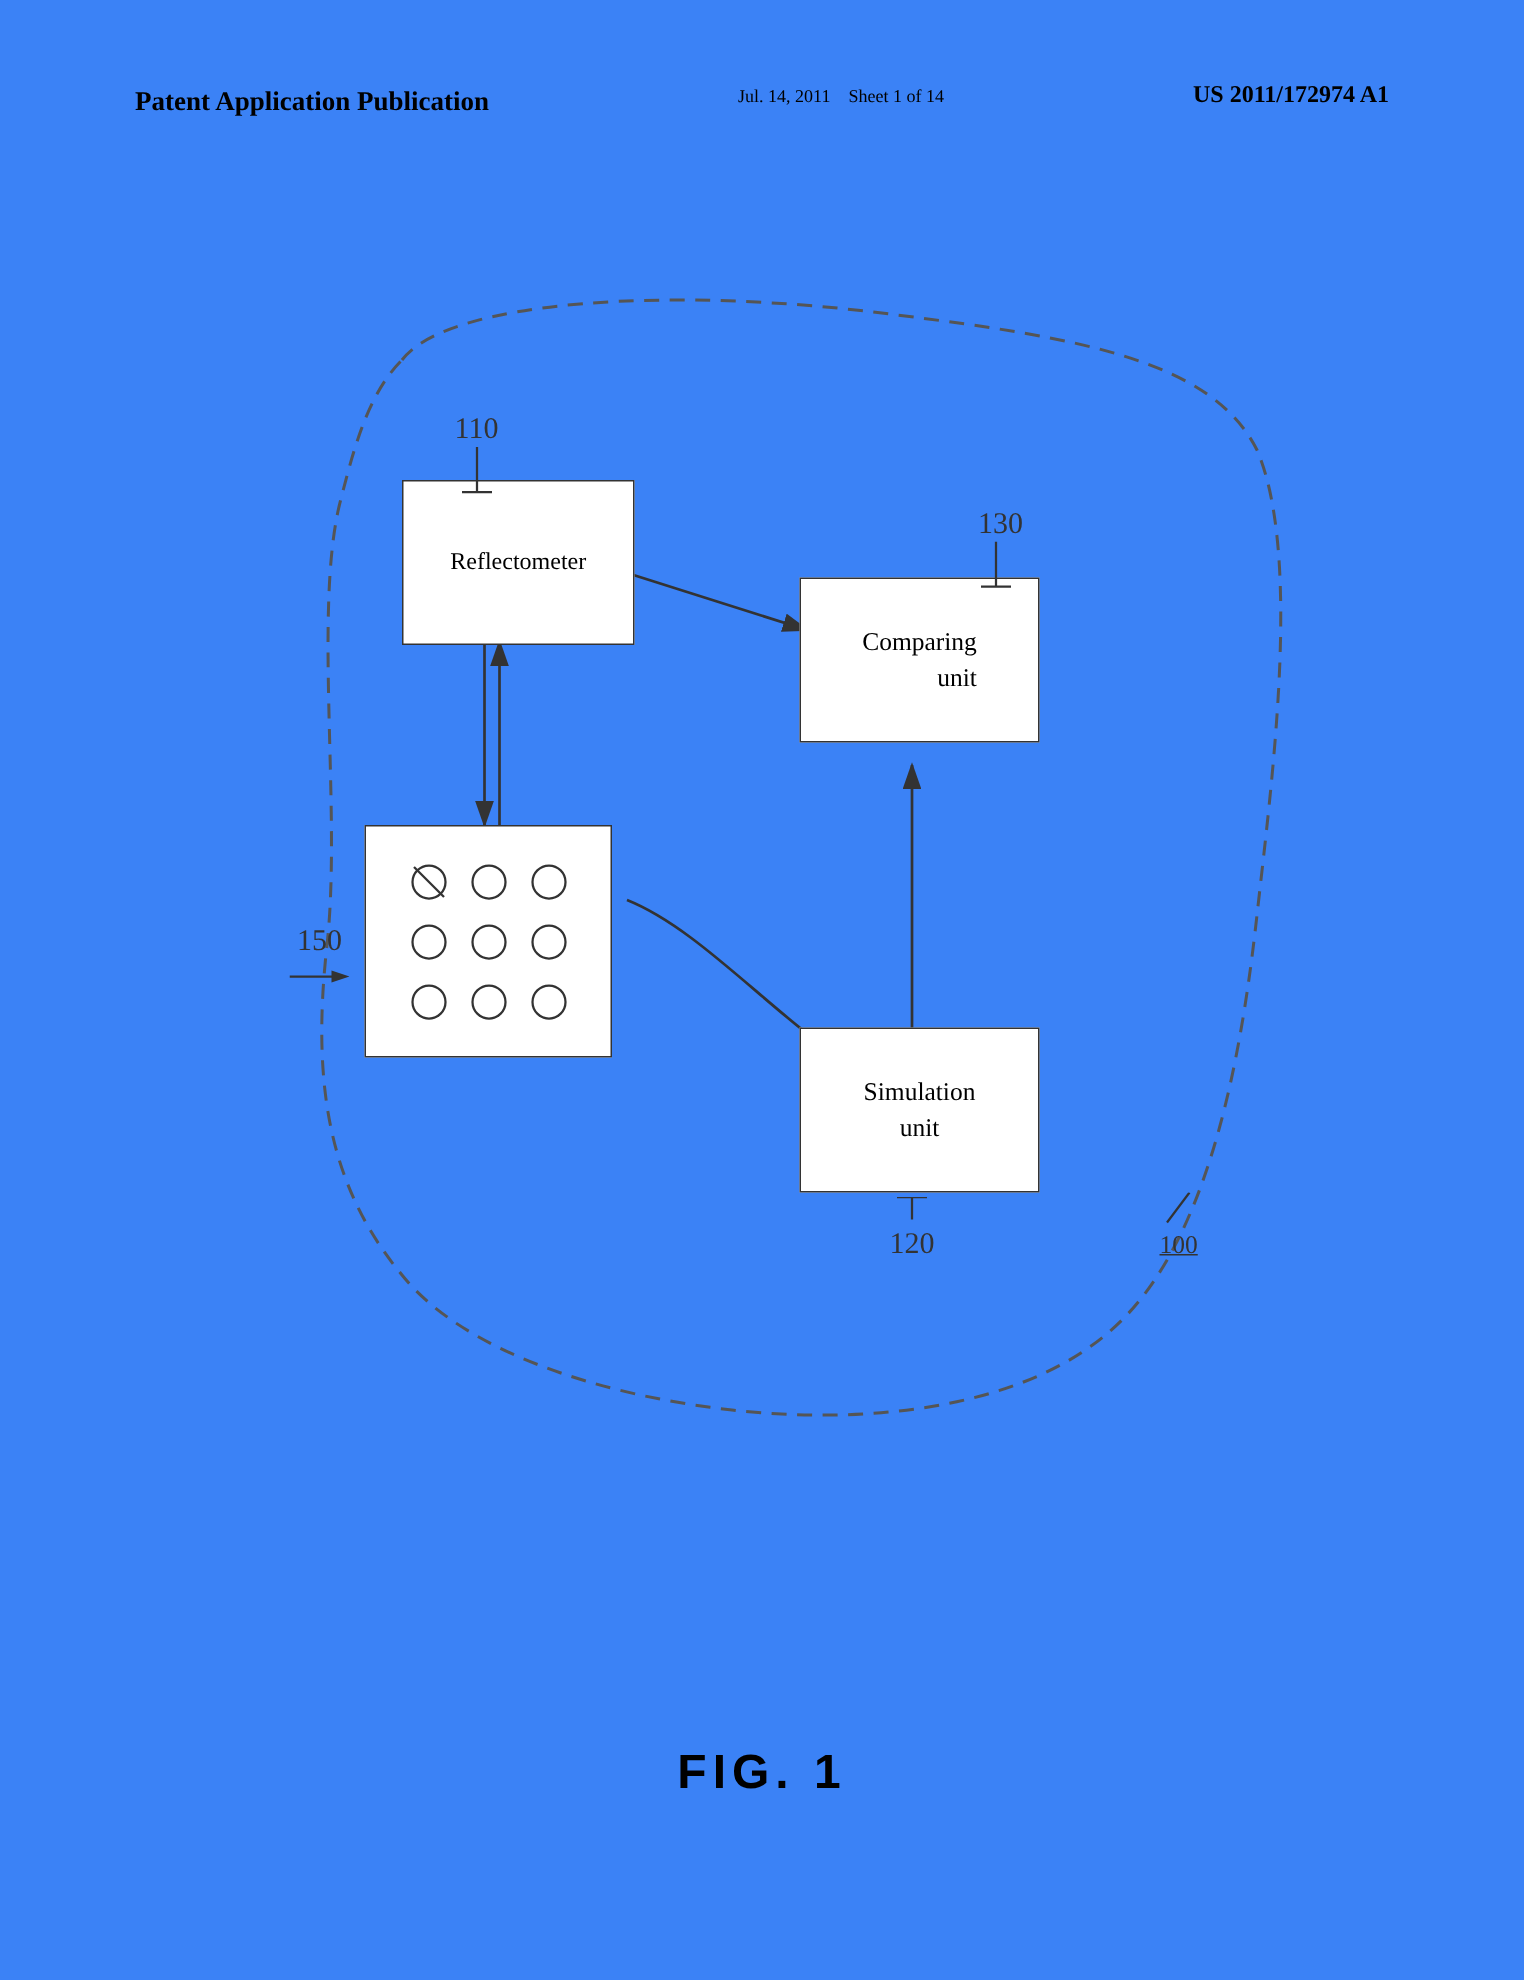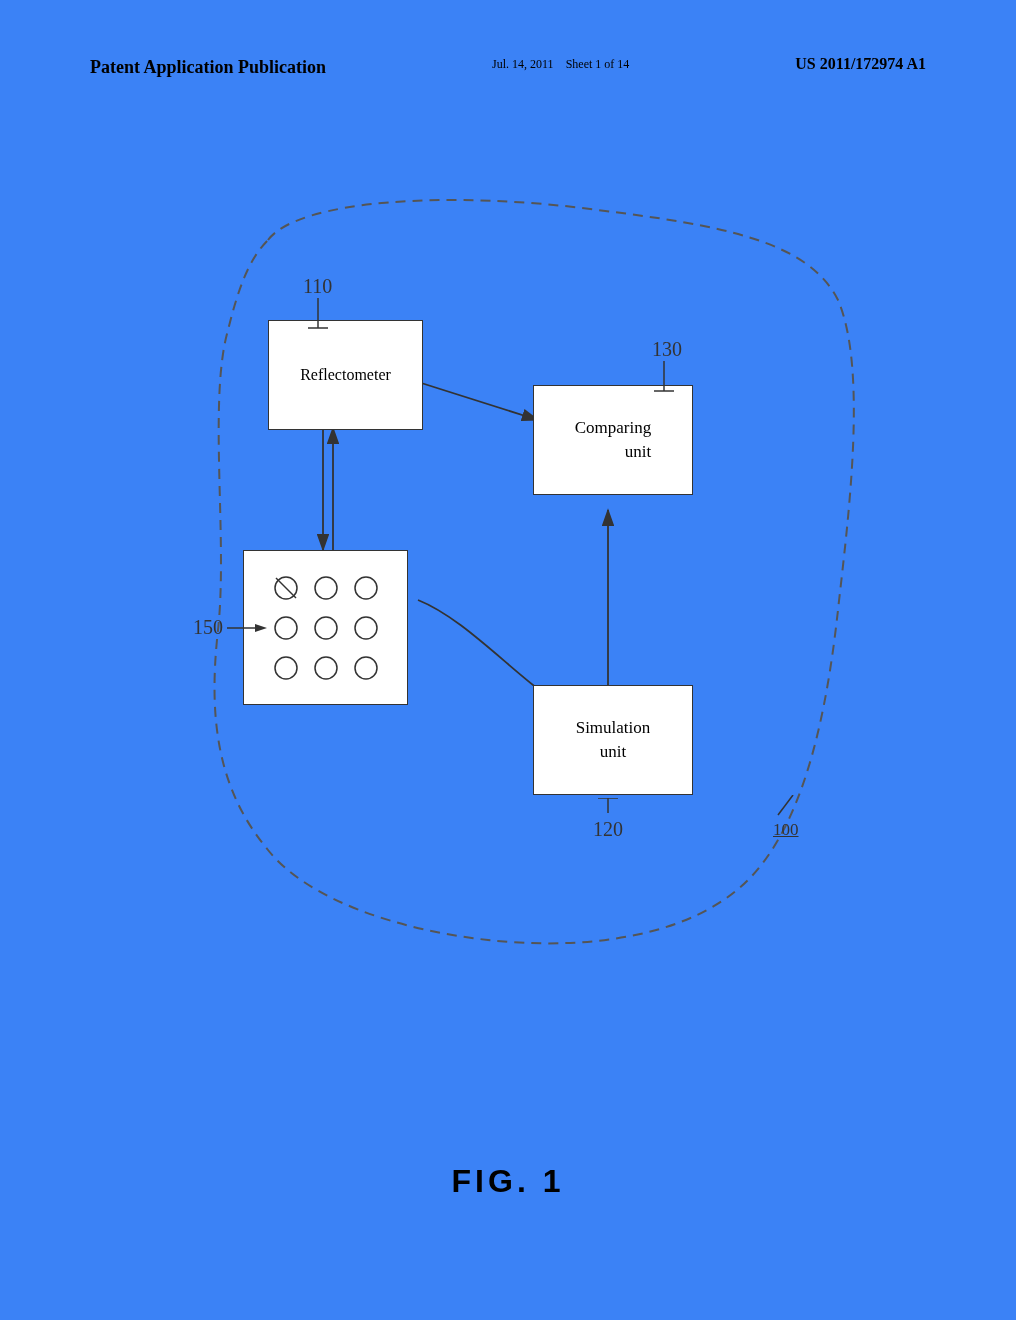--- a/index.html
+++ b/index.html
@@ -217,21 +217,21 @@
         </svg>
         <svg width="28" height="28" viewBox="0 0 28 28">
           <circle cx="14" cy="14" r="11" fill="none" stroke="#333" stroke-width="1.5"></circle>
         </svg>
         <svg width="28" height="28" viewBox="0 0 28 28">
           <circle cx="14" cy="14" r="11" fill="none" stroke="#333" stroke-width="1.5"></circle>
         </svg>
       </div>
     </div>
 
-    <div class="ref-label" style="left: 45px; top: 436px; display: flex; align-items: center; gap: 4px;">
+    <div class="ref-label" style="left: 45px; top: 436px; display: flex; align-items: center; gap: 4px; flex-direction: column;">
       <span>150</span>
       <svg width="40" height="16" viewBox="0 0 40 16">
         <line x1="0" y1="8" x2="35" y2="8" stroke="#333" stroke-width="1.5"></line>
         <polygon points="28,4 40,8 28,12" fill="#333"></polygon>
       </svg>
     </div>
 
     <div class="box" style="left: 385px; top: 505px; width: 160px; height: 110px;">
       <span>Simulation<br>unit</span>
     </div>

